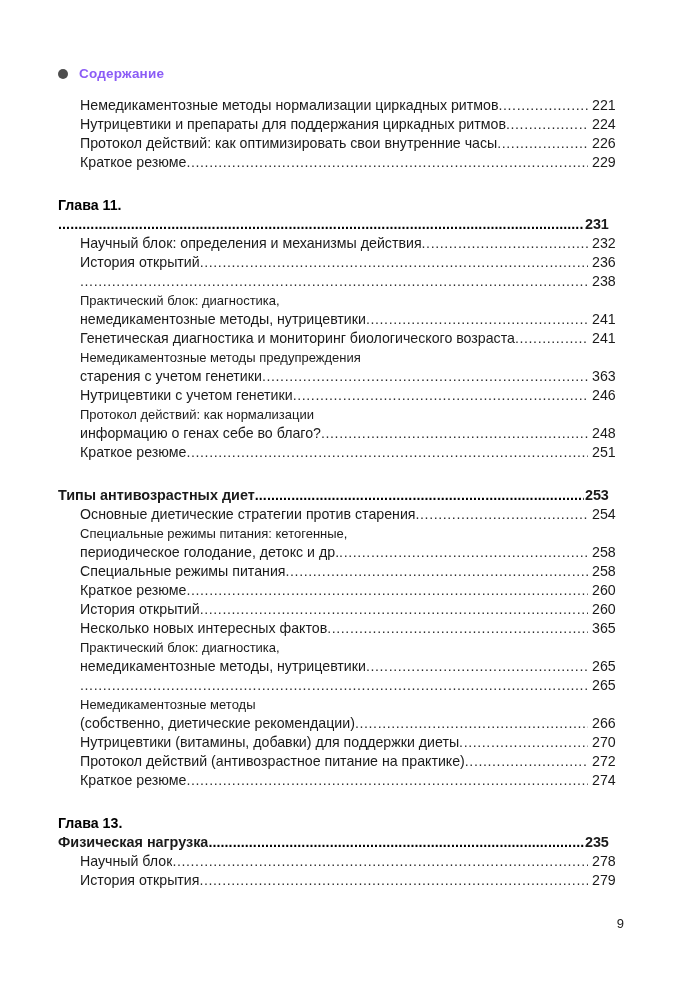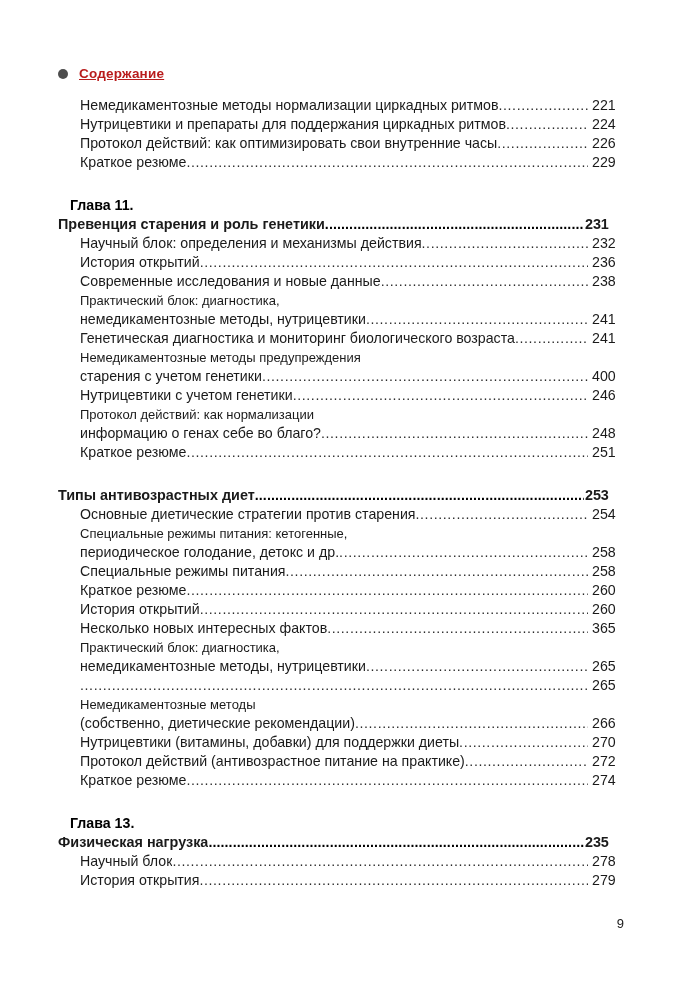--- a/index.html
+++ b/index.html
@@ -36,43 +36,41 @@
     height: 10px;
     border-radius: 50%;
     background: #4d4d4d;
     display: block;
     flex: none;
   }
   .runhead-title {
     font-size: 13.5px;
     font-weight: bold;
     letter-spacing: 0.2px;
-    color: #b91c1c;
-    white-space: nowrap;
-    text-decoration: underline;
+    color: #8b5cf6;
+    white-space: nowrap;
   }
 
   
   .toc {
     position: absolute;
     left: 58px;
     top: 96px;
     width: 566px;
   }
 
   .block { margin: 0; }
   .block.spaced { margin-top: 24px; }
 
   .chapter-label {
     font-size: 14.2px;
     font-weight: bold;
     line-height: 19px;
     color: #000;
     white-space: nowrap;
-    margin-left: 12px;
   }
 
   
   .row {
     display: flex;
     align-items: flex-end;
     line-height: 19px;
     font-size: 14.2px;
     white-space: nowrap;
   }
@@ -176,55 +174,53 @@
         </div>
         <div class="row sub">
           <span class="label">Краткое резюме</span>
           <span class="leader"></span>
           <span class="pageno">229</span>
         </div>
       </div>
       <div class="block spaced">
         <div class="chapter-label">Глава 11.</div>
         <div class="row chapter">
-          <span class="label">Превенция старения и роль генетики</span>
           <span class="leader"></span>
           <span class="pageno">231</span>
         </div>
         <div class="row sub">
           <span class="label">Научный блок: определения и механизмы действия</span>
           <span class="leader"></span>
           <span class="pageno">232</span>
         </div>
         <div class="row sub">
           <span class="label">История открытий</span>
           <span class="leader"></span>
           <span class="pageno">236</span>
         </div>
         <div class="row sub">
-          <span class="label">Современные исследования и новые данные</span>
           <span class="leader"></span>
           <span class="pageno">238</span>
         </div>
         <div class="wrapline">Практический блок: диагностика,</div>
         <div class="row sub">
           <span class="label">немедикаментозные методы, нутрицевтики</span>
           <span class="leader"></span>
           <span class="pageno">241</span>
         </div>
         <div class="row sub">
           <span class="label">Генетическая диагностика и мониторинг биологического возраста</span>
           <span class="leader"></span>
           <span class="pageno">241</span>
         </div>
         <div class="wrapline">Немедикаментозные методы предупреждения</div>
         <div class="row sub">
           <span class="label">старения с учетом генетики</span>
           <span class="leader"></span>
-          <span class="pageno">400</span>
+          <span class="pageno">363</span>
         </div>
         <div class="row sub">
           <span class="label">Нутрицевтики с учетом генетики</span>
           <span class="leader"></span>
           <span class="pageno">246</span>
         </div>
         <div class="wrapline">Протокол действий: как нормализации</div>
         <div class="row sub">
           <span class="label">информацию о генах себе во благо?</span>
           <span class="leader"></span>

